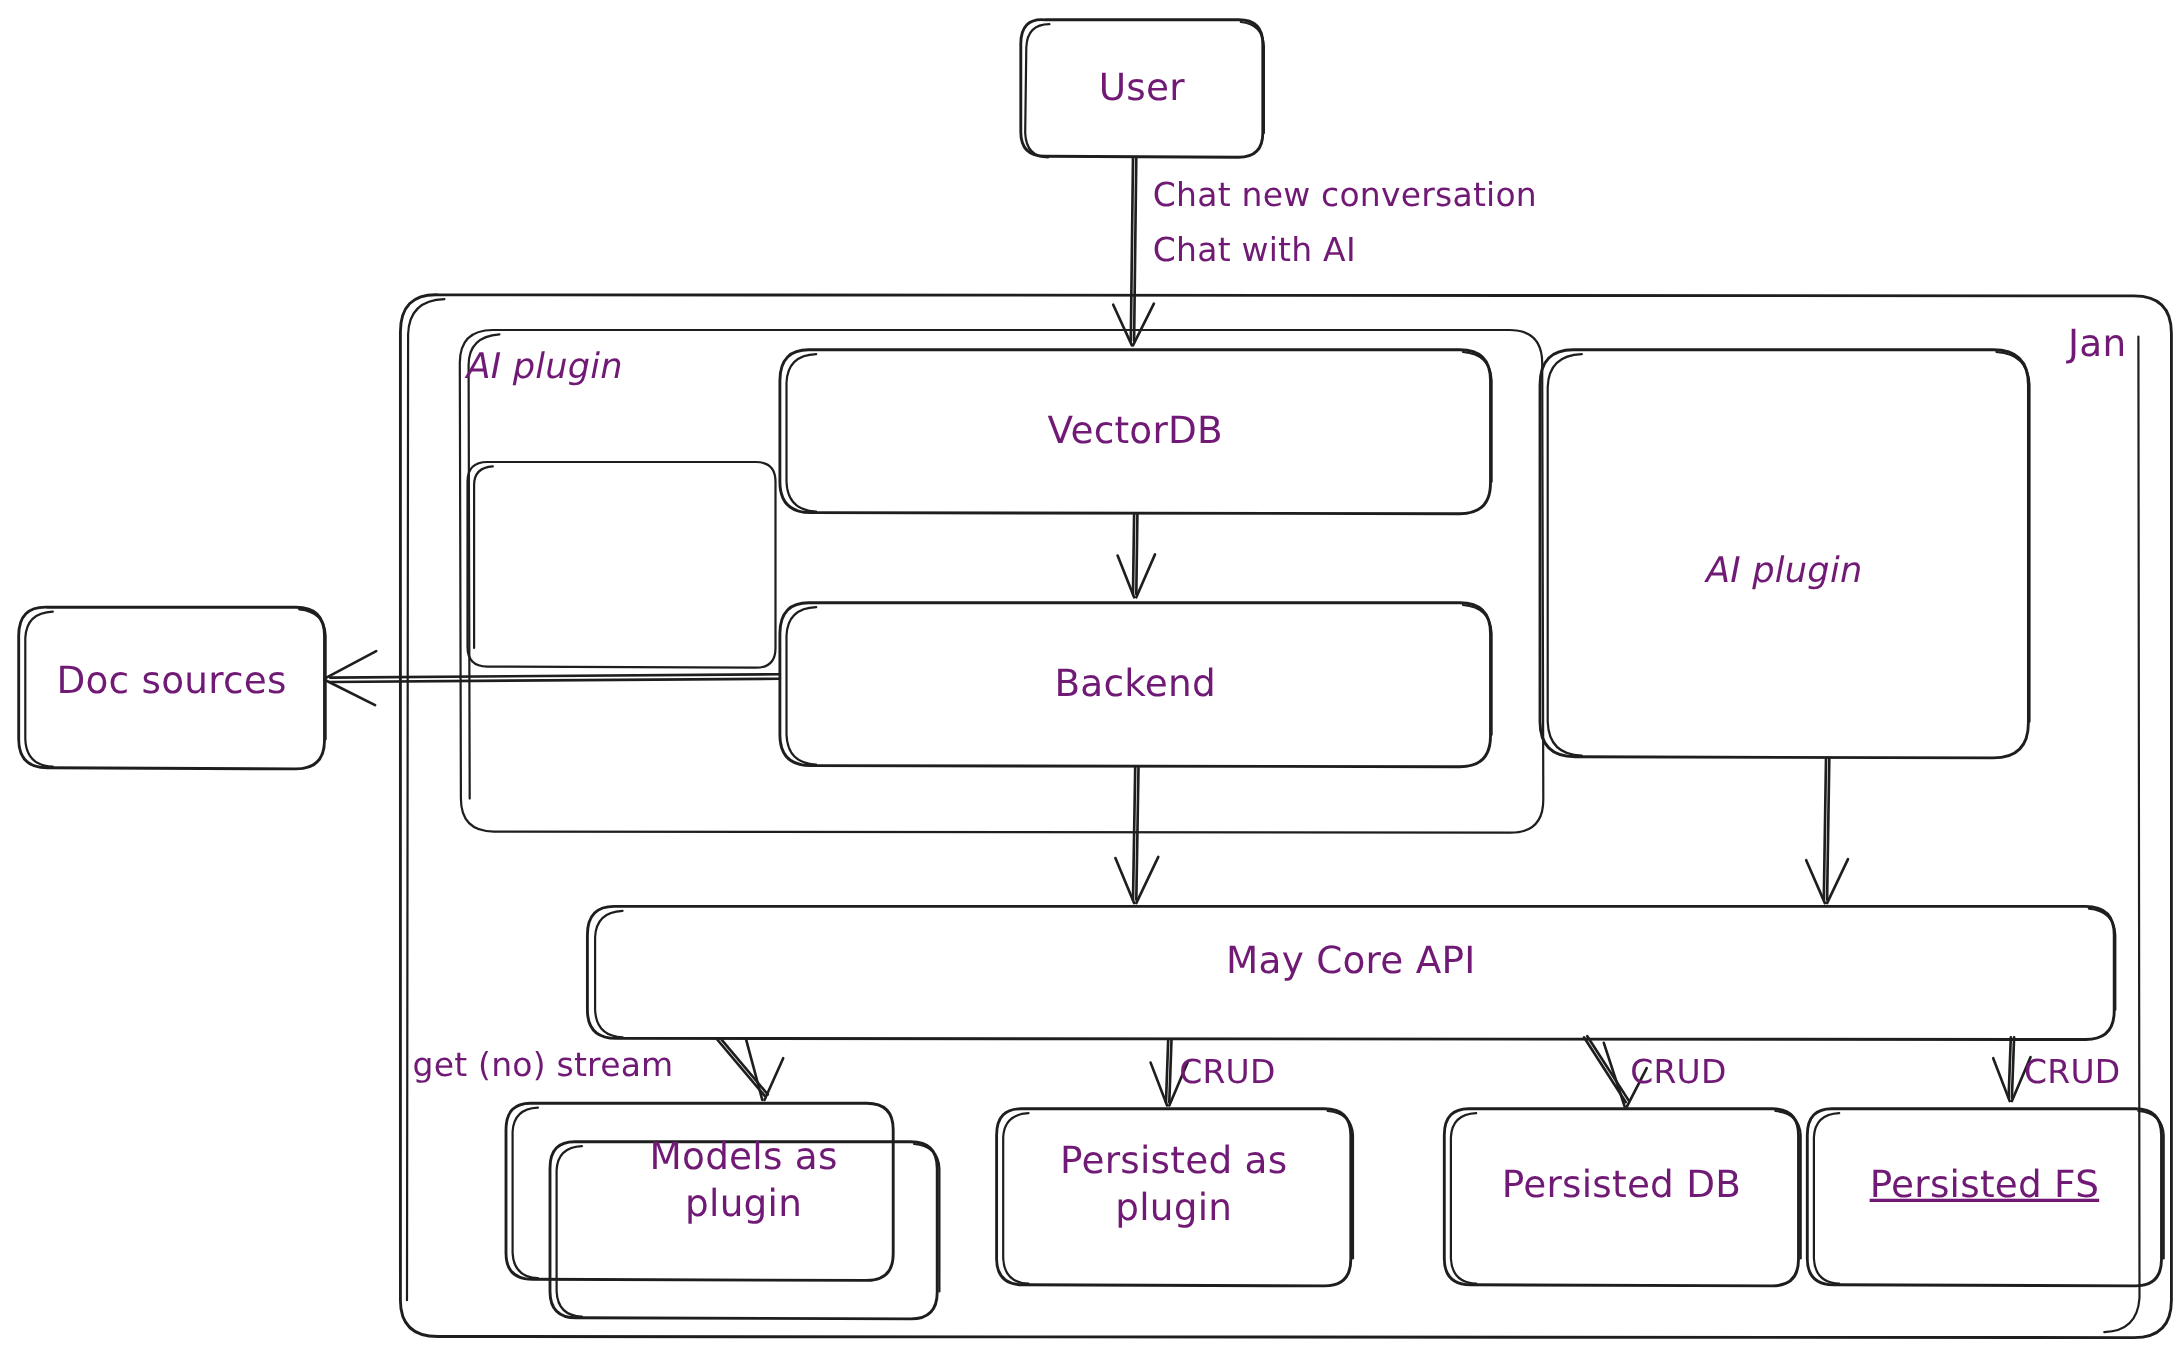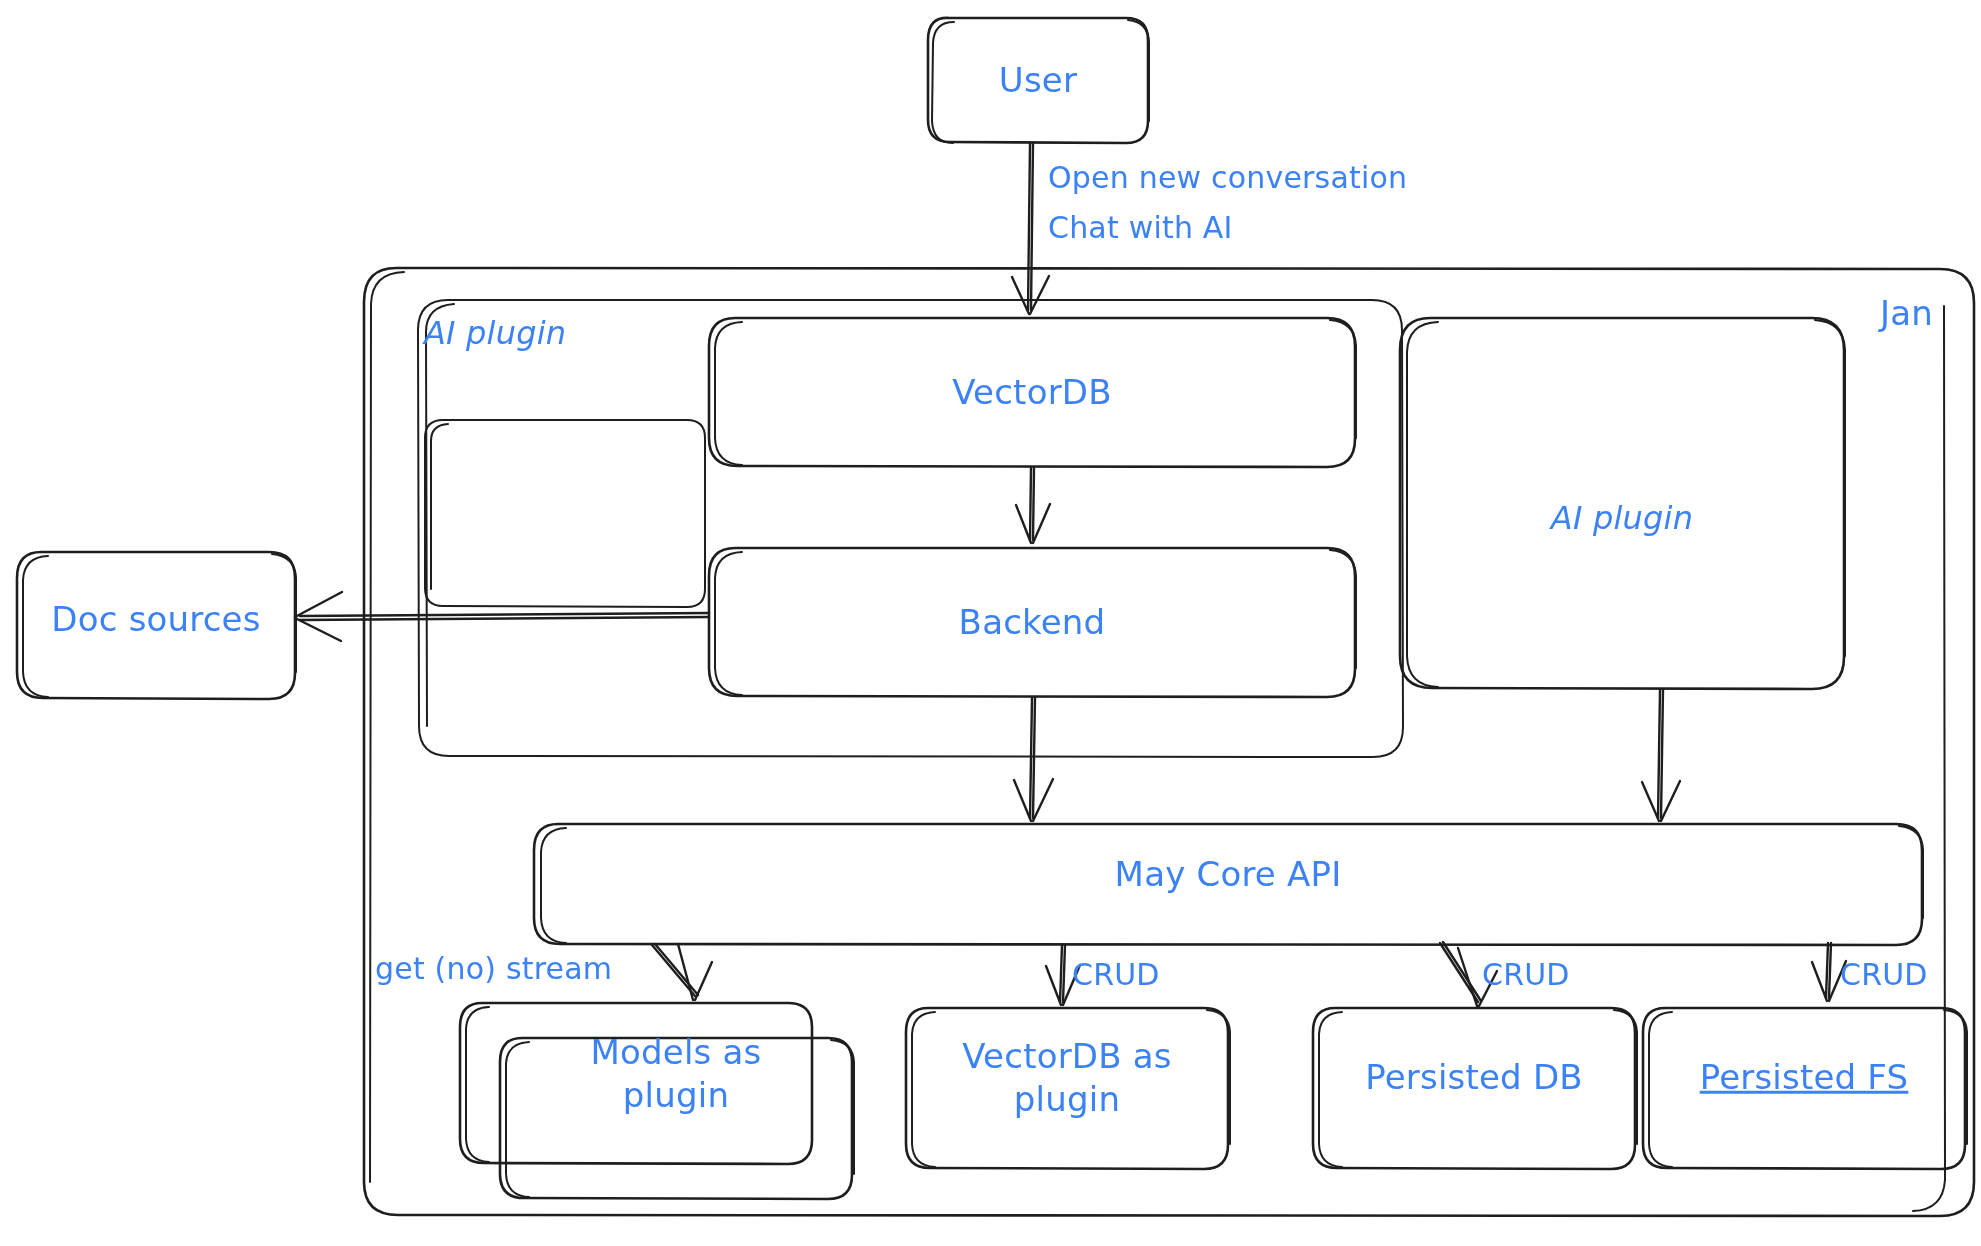--- a/index.html
+++ b/index.html
@@ -21,21 +21,21 @@
   #sketch {
     position: absolute;
     left: 0;
     top: 0;
     width: 1981px;
     height: 1246px;
   }
   .lbl {
     position: absolute;
     font-family: "DejaVu Sans", sans-serif;
-    color: #3b82f6;
+    color: #701a75;
     white-space: pre;
     line-height: 1.25;
     letter-spacing: 0.2px;
     pointer-events: none;
   }
   .ctr {
     text-align: center;
     transform: translate(-50%, -50%);
   }
   .lft {
@@ -228,28 +228,28 @@
 
   <div class="lbl node-label ctr" style="left:156px; top:619px;">Doc sources</div>
 
   <div class="lbl group-label ctr" style="left:1622px; top:518px;">AI plugin</div>
 
   <div class="lbl node-label ctr" style="left:1228px; top:874px;">May Core API</div>
 
   <div class="lbl node-label ctr" style="left:676px; top:1073px;">Models as
 plugin</div>
 
-  <div class="lbl node-label ctr" style="left:1067px; top:1077px;">VectorDB as
+  <div class="lbl node-label ctr" style="left:1067px; top:1077px;">Persisted as
 plugin</div>
 
   <div class="lbl node-label ctr" style="left:1474px; top:1077px;">Persisted DB</div>
 
   <div class="lbl node-label ctr" style="left:1804px; top:1077px;text-decoration:underline;">Persisted FS</div>
 
-  <div class="lbl edge-label lft" style="left:1048px; top:178px;">Open new conversation</div>
+  <div class="lbl edge-label lft" style="left:1048px; top:178px;">Chat new conversation</div>
 
   <div class="lbl edge-label lft" style="left:1048px; top:228px;">Chat with AI</div>
 
   <div class="lbl edge-label lft" style="left:365px; top:969px;margin-left:10px;">get (no) stream</div>
 
   <div class="lbl edge-label lft" style="left:1072px; top:975px;">CRUD</div>
 
   <div class="lbl edge-label lft" style="left:1482px; top:975px;">CRUD</div>
 
   <div class="lbl edge-label lft" style="left:1840px; top:975px;">CRUD</div>

